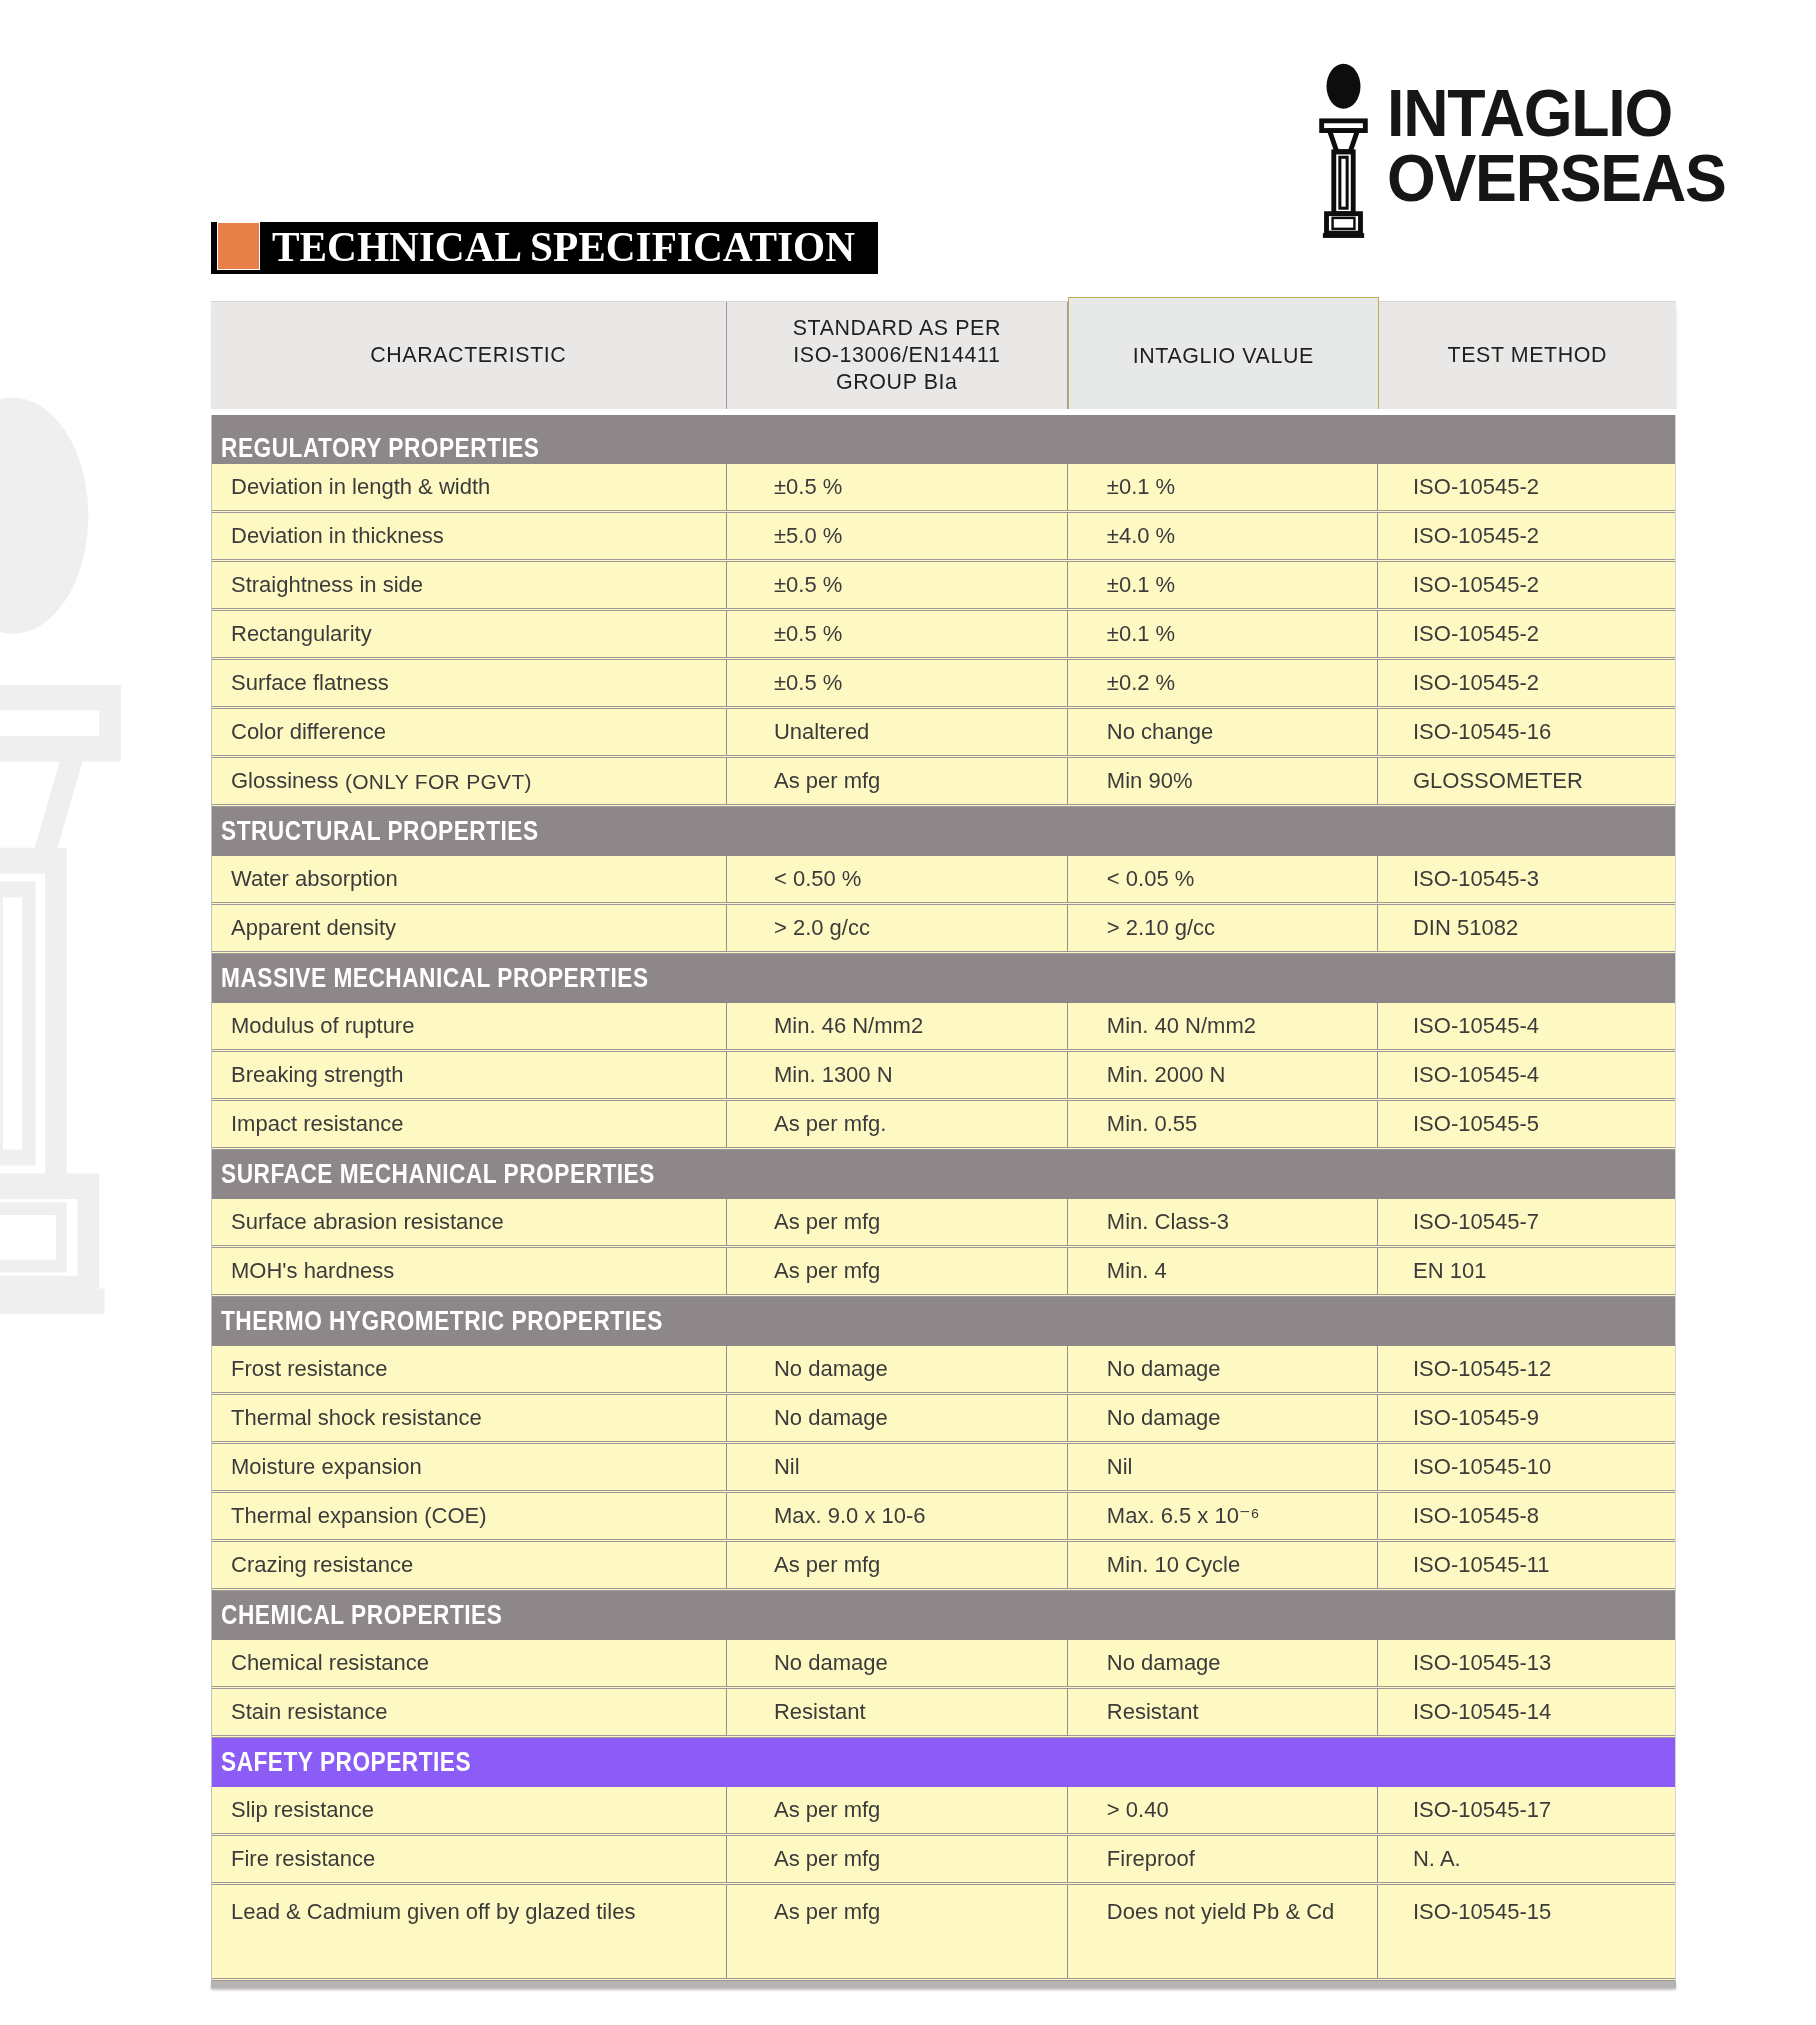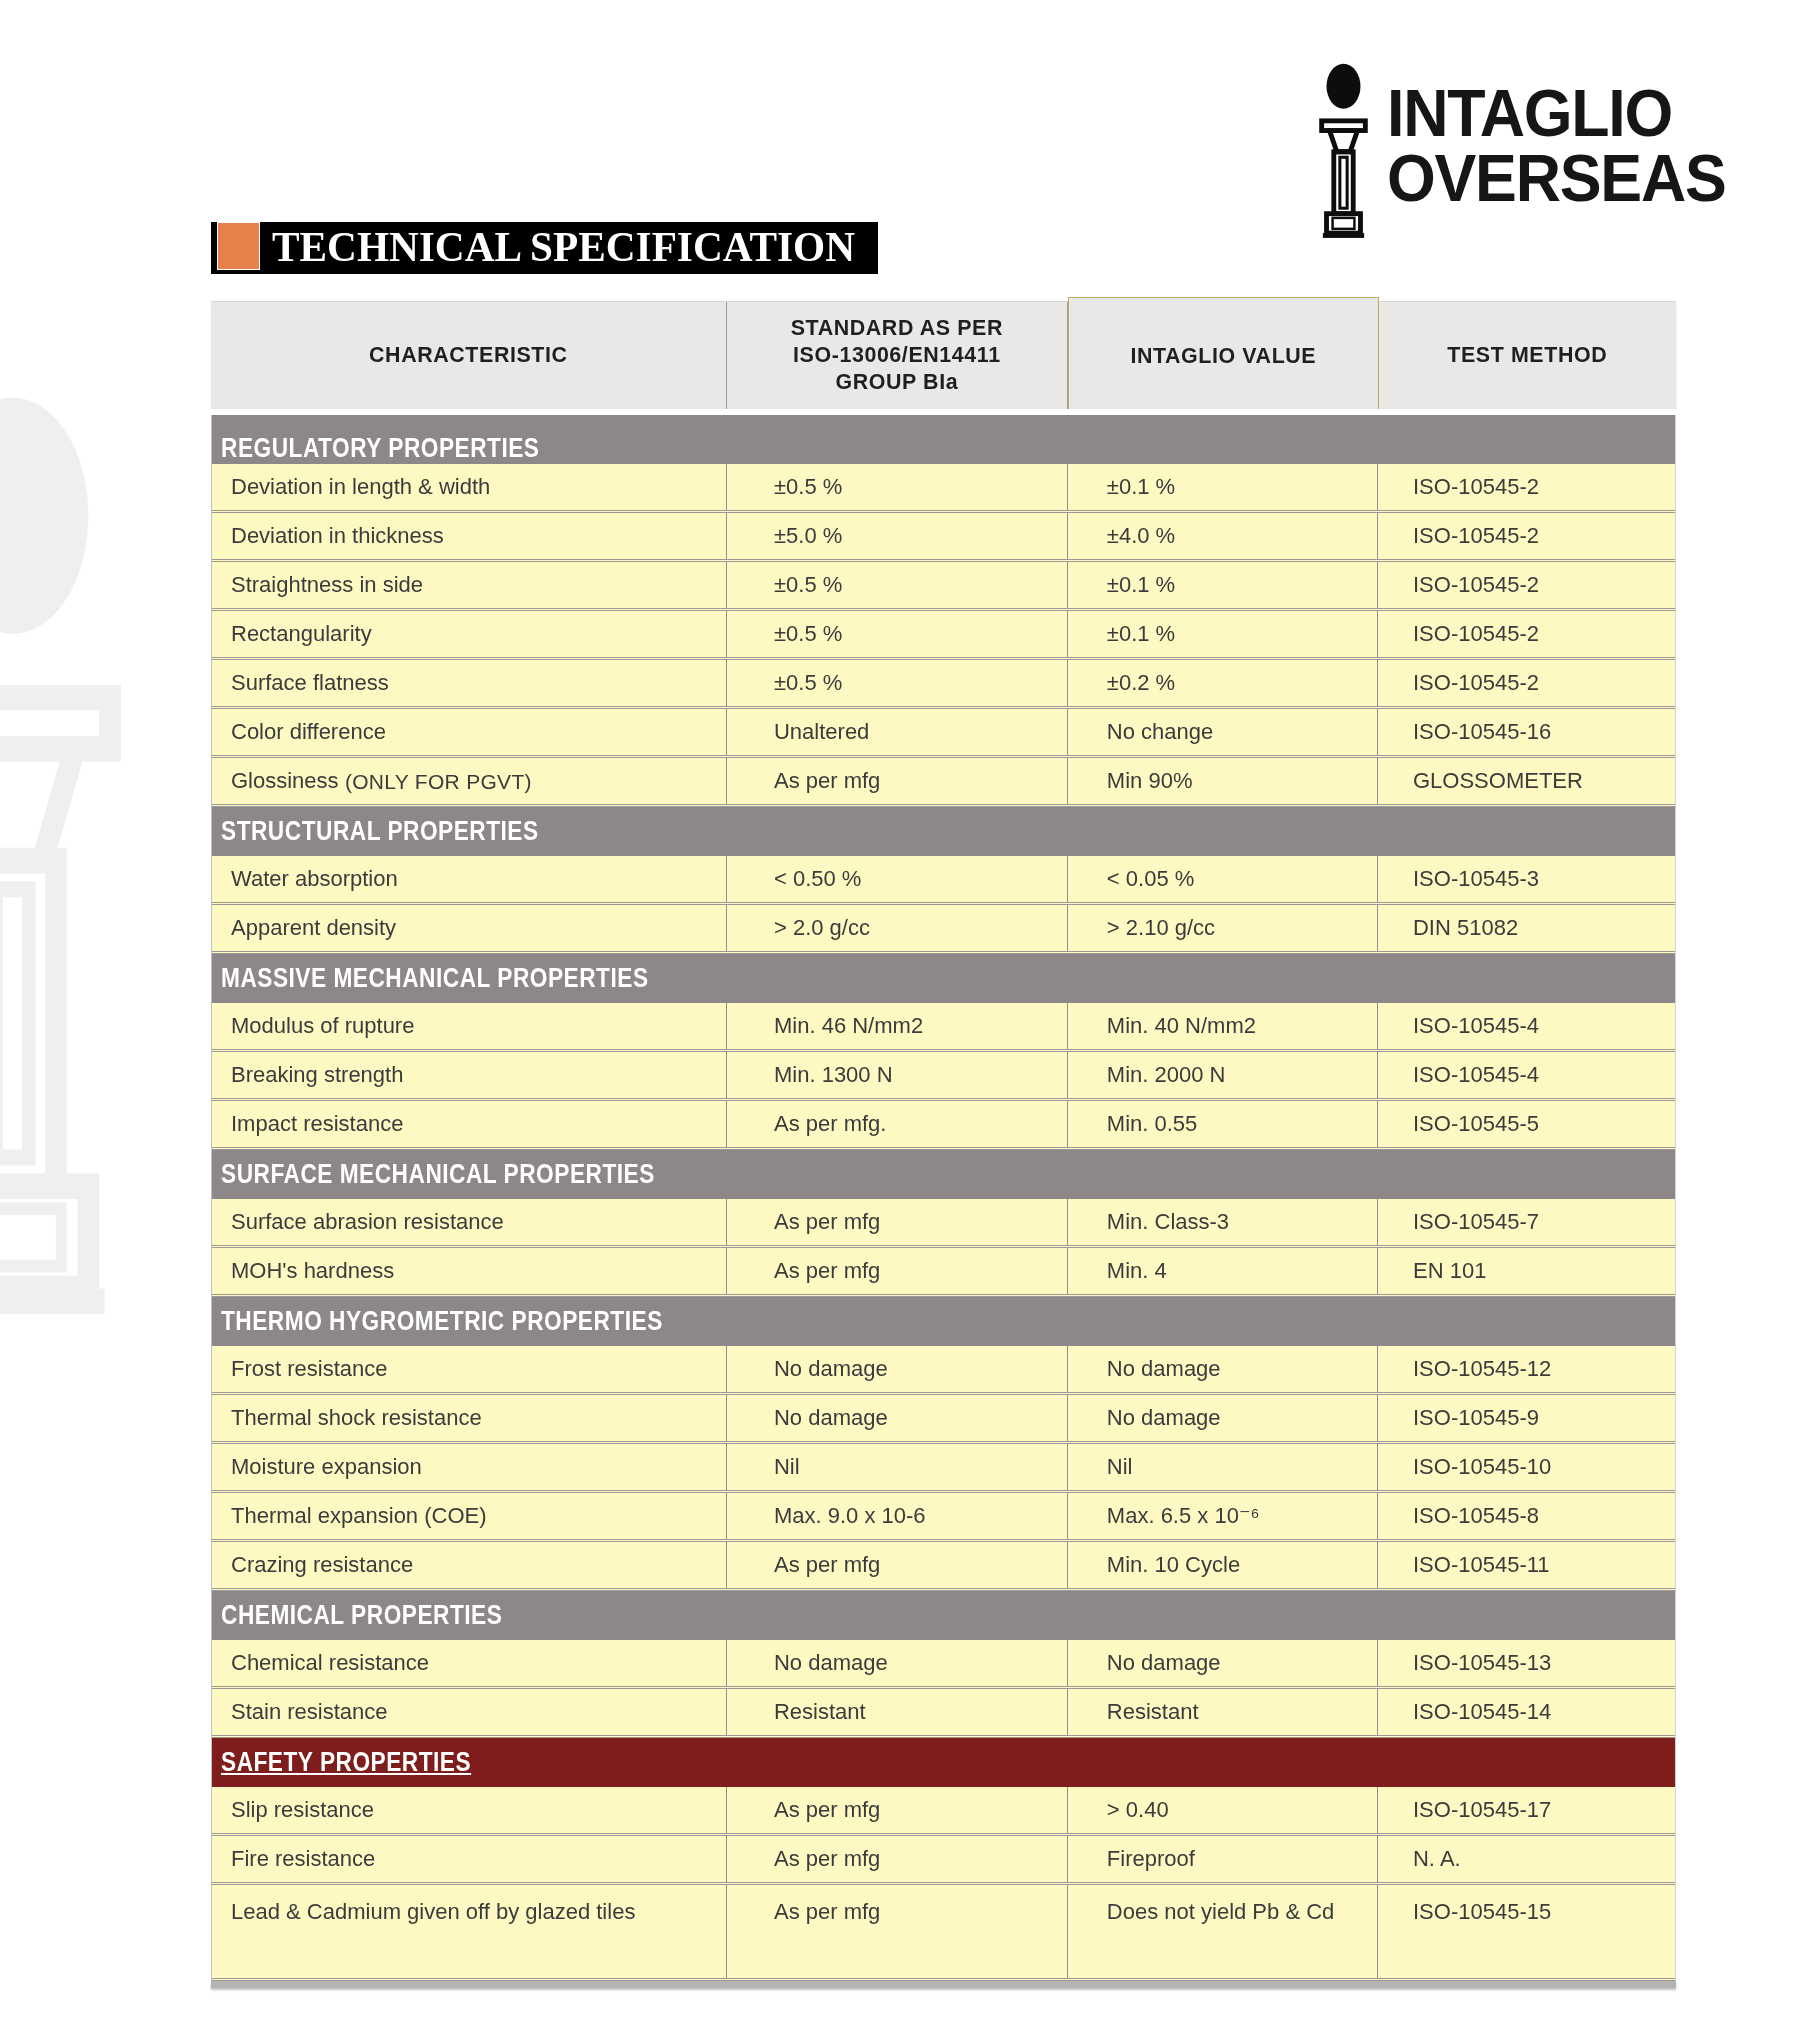--- a/index.html
+++ b/index.html
@@ -15,21 +15,21 @@
   .watermark { position: absolute; left: -123px; top: 388px; width: 271px; height: 958px; opacity: 0.06; }
 
   
   .title-bar { position: absolute; left: 211px; top: 222px; width: 667px; height: 52px; background: #000000; display: flex; align-items: flex-start; font-family: Liberation Serif, serif; }
   .title-accent { width: 43px; height: 48px; margin-left: 5.7px; border: 1.9px solid #ffffff; flex: none; }
   .title-text { color: #ffffff; font-weight: bold; font-size: 43px; margin-left: 12.6px; white-space: nowrap; transform: scaleX(0.96); transform-origin: left center; letter-spacing: 0px; }
 
   
   .spec-table { position: absolute; left: 211px; top: 301px; width: 1465px; }
   .thead { display: flex; height: 108px; background: #e9e8e7; border-top: 1.9px solid #d8d5d4; box-shadow: 0 3.2px 4.4px -2.5px rgba(0,0,0,0.35); }
-  .th { display: flex; align-items: center; justify-content: center; font-size: 21.4px; color: #1f1f1f; letter-spacing: 0.6px; text-align: center; font-weight: bold; }
+  .th { display: flex; align-items: center; justify-content: center; font-size: 21.4px; color: #1f1f1f; letter-spacing: 0.6px; text-align: center; }
   .th-multiline { white-space: pre-line; line-height: 1.25; }
   .w1 { width: 35.2%; } .w2 { width: 23.3%; } .w3 { width: 21.2%; } .w4 { width: 20.3%; }
   .th.w1 { border-right: 1.3px solid #9b9b9b; }
   .th.w2 { border-right: 1.3px solid #9b9b9b; }
   .th.w3 { background: #e7e8e8; border-left: 1.9px solid #c2ab52; border-right: 1.9px solid #c2ab52; border-top: 1.9px solid #c2ab52; margin-top: -5px; padding-top: 5px; }
 
   .tbody { border-left: 1.3px solid #c5c2c1; border-right: 1.3px solid #d5d2d1; }
   .head-gap { height: 6.3px; background: #ffffff; }
 
   .section-bar { height: 49px; background: #8e8789; color: #ffffff; display: flex; align-items: center; padding-left: 8.8px; }
@@ -278,21 +278,21 @@
           <div class="cell c4">ISO-10545-13</div>
         </div>
         <div class="row">
           <div class="cell c1">
             <span>Stain resistance</span>
           </div>
           <div class="cell c2">Resistant</div>
           <div class="cell c3">Resistant</div>
           <div class="cell c4">ISO-10545-14</div>
         </div>
-        <div class="section-bar" style="background: #7f1d1d; text-decoration: underline;">
+        <div class="section-bar" style="background: #8b5cf6;">
           <span class="section-title">SAFETY PROPERTIES</span>
         </div>
         <div class="row">
           <div class="cell c1">
             <span>Slip resistance</span>
           </div>
           <div class="cell c2">As per mfg</div>
           <div class="cell c3">&gt; 0.40</div>
           <div class="cell c4">ISO-10545-17</div>
         </div>

